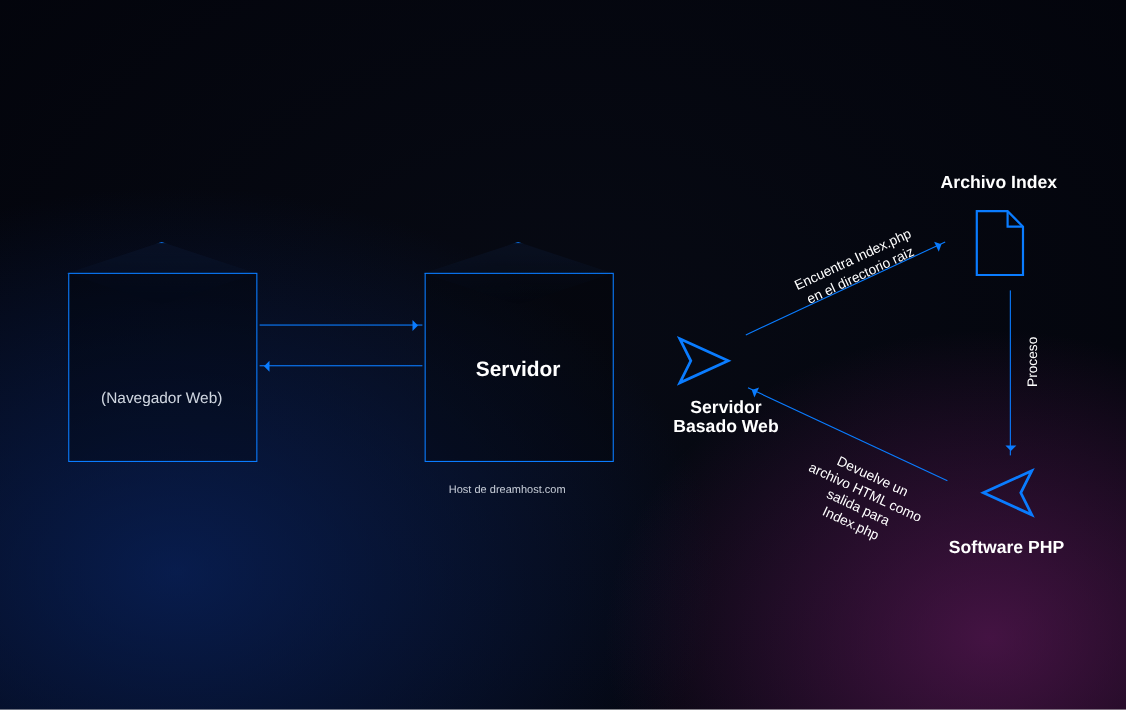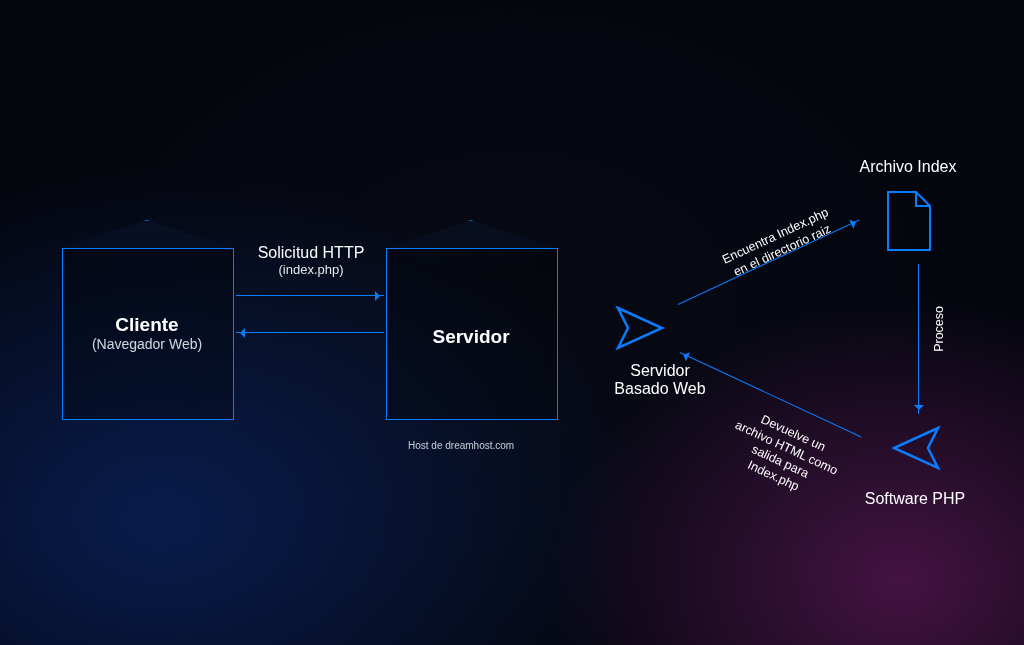--- a/index.html
+++ b/index.html
@@ -79,29 +79,30 @@
   }
   .cube .label .t {
     font-size: 19px;
     font-weight: 700;
     color: var(--white);
   }
   .cube .label .s {
     font-size: 14px;
     color: var(--softwhite);
     opacity: 0.9;
+    margin-top: 39px;
   }
 
   
   .lbl {
     position: absolute;
     color: var(--white);
     text-align: center;
   }
-  .lbl .t { font-weight: 400; font-size: 16px; }
+  .lbl .t { font-weight: 700; font-size: 16px; }
   .lbl .s { font-size: 13px; opacity: 0.9; }
 
   .caption {
     position: absolute;
     color: var(--softwhite);
     font-size: 10px;
     opacity: 0.85;
   }
 
   
@@ -197,38 +198,33 @@
 <body>
 <div class="bg"></div>
 
 <div class="stage">
 
 
   <div class="cube" style="left:62px; top:248px;">
     <div class="top"></div>
     <div class="front"></div>
     <div class="label">
-      <div class="t">Cliente</div>
       <div class="s">(Navegador Web)</div>
     </div>
   </div>
 
   <div class="cube" style="left:386px; top:248px;">
     <div class="top"></div>
     <div class="front"></div>
     <div class="label" style="top:78px;">
       <div class="t">Servidor</div>
     </div>
   </div>
   <div class="caption" style="left:408px; top:440px;">Host de dreamhost.com</div>
 
-  <div class="lbl" style="left:246px; top:244px; width:130px;">
-    <div class="t">Solicitud HTTP</div>
-    <div class="s">(index.php)</div>
-  </div>
 
   <div class="harrow" style="left:236px; top:295px; width:148px;"></div>
 
   <div class="harrow flip" style="left:236px; top:332px; width:148px;"></div>
 
 
   <div class="chev" style="left:614px; top:304px;">
     <svg width="56" height="48" viewBox="0 0 56 48">
       <path d="M4 4 L48 24 L4 44 L14 24 Z" fill="none" stroke="#0a7cff" stroke-width="2.5"></path>
     </svg>

